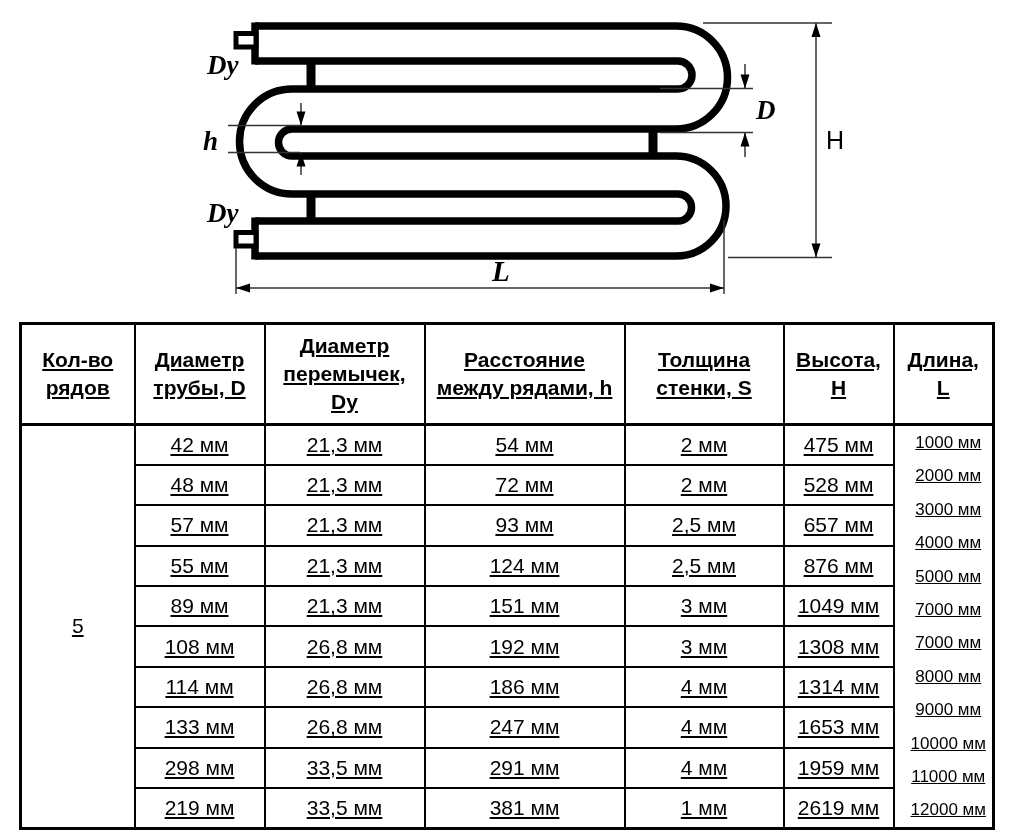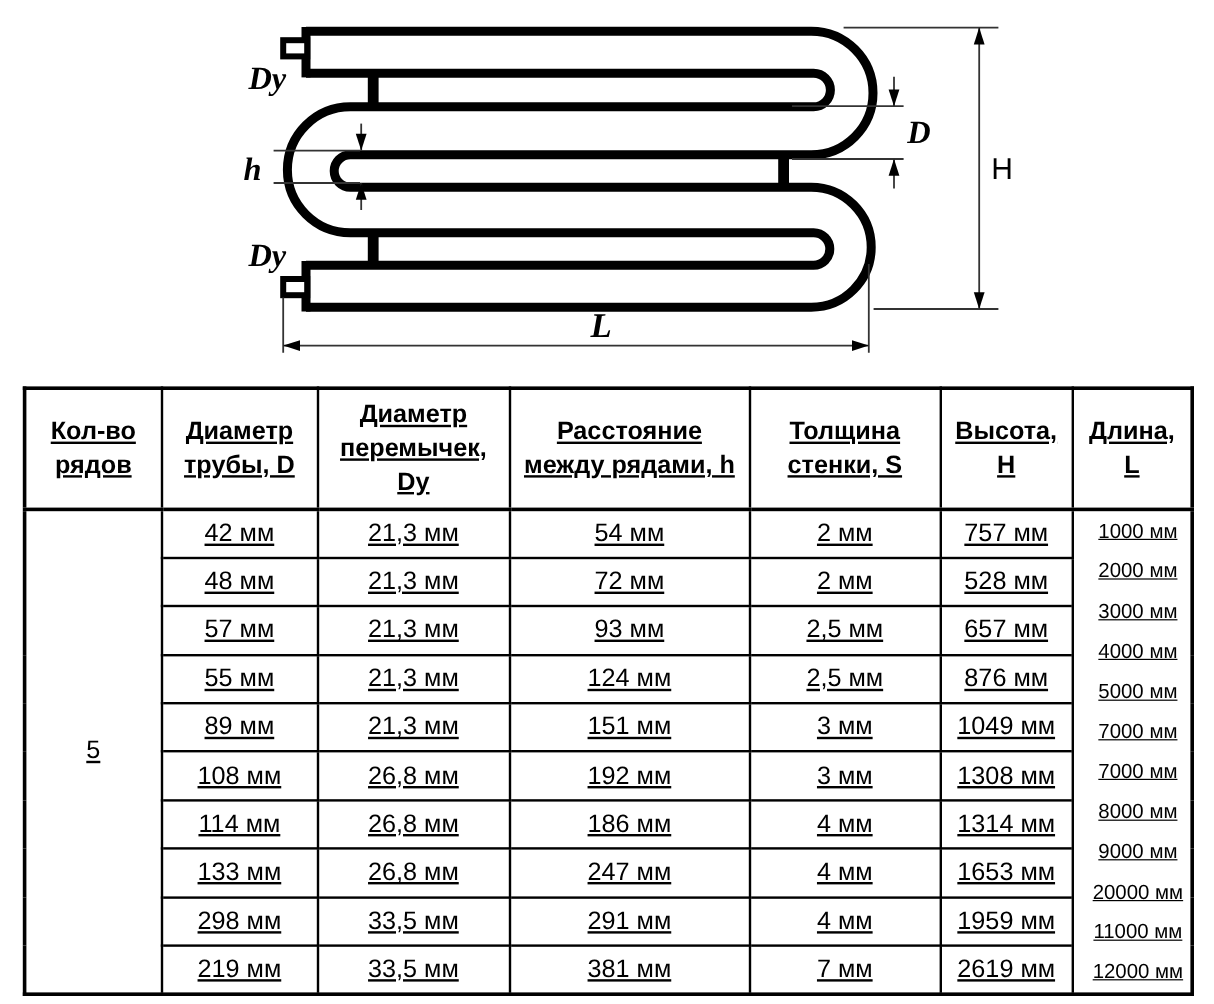--- a/index.html
+++ b/index.html
@@ -164,32 +164,32 @@
         <th>Длина, L</th>
       </tr>
     </thead>
     <tbody>
       <tr>
         <td rowspan="10">5</td>
         <td>42 мм</td>
         <td>21,3 мм</td>
         <td>54 мм</td>
         <td>2 мм</td>
-        <td>757 мм</td>
+        <td>475 мм</td>
         <td rowspan="10" class="lengths-cell">
           <div class="len-line">1000 мм</div>
           <div class="len-line">2000 мм</div>
           <div class="len-line">3000 мм</div>
           <div class="len-line">4000 мм</div>
           <div class="len-line">5000 мм</div>
           <div class="len-line">7000 мм</div>
           <div class="len-line">7000 мм</div>
           <div class="len-line">8000 мм</div>
           <div class="len-line">9000 мм</div>
-          <div class="len-line">20000 мм</div>
+          <div class="len-line">10000 мм</div>
           <div class="len-line">11000 мм</div>
           <div class="len-line">12000 мм</div>
         </td>
       </tr>
       <tr>
         <td>48 мм</td>
         <td>21,3 мм</td>
         <td>72 мм</td>
         <td>2 мм</td>
         <td>528 мм</td>
@@ -240,18 +240,18 @@
         <td>298 мм</td>
         <td>33,5 мм</td>
         <td>291 мм</td>
         <td>4 мм</td>
         <td>1959 мм</td>
       </tr>
       <tr>
         <td>219 мм</td>
         <td>33,5 мм</td>
         <td>381 мм</td>
-        <td>7 мм</td>
+        <td>1 мм</td>
         <td>2619 мм</td>
       </tr>
     </tbody>
   </table>
 </div>
 
 </body></html>

